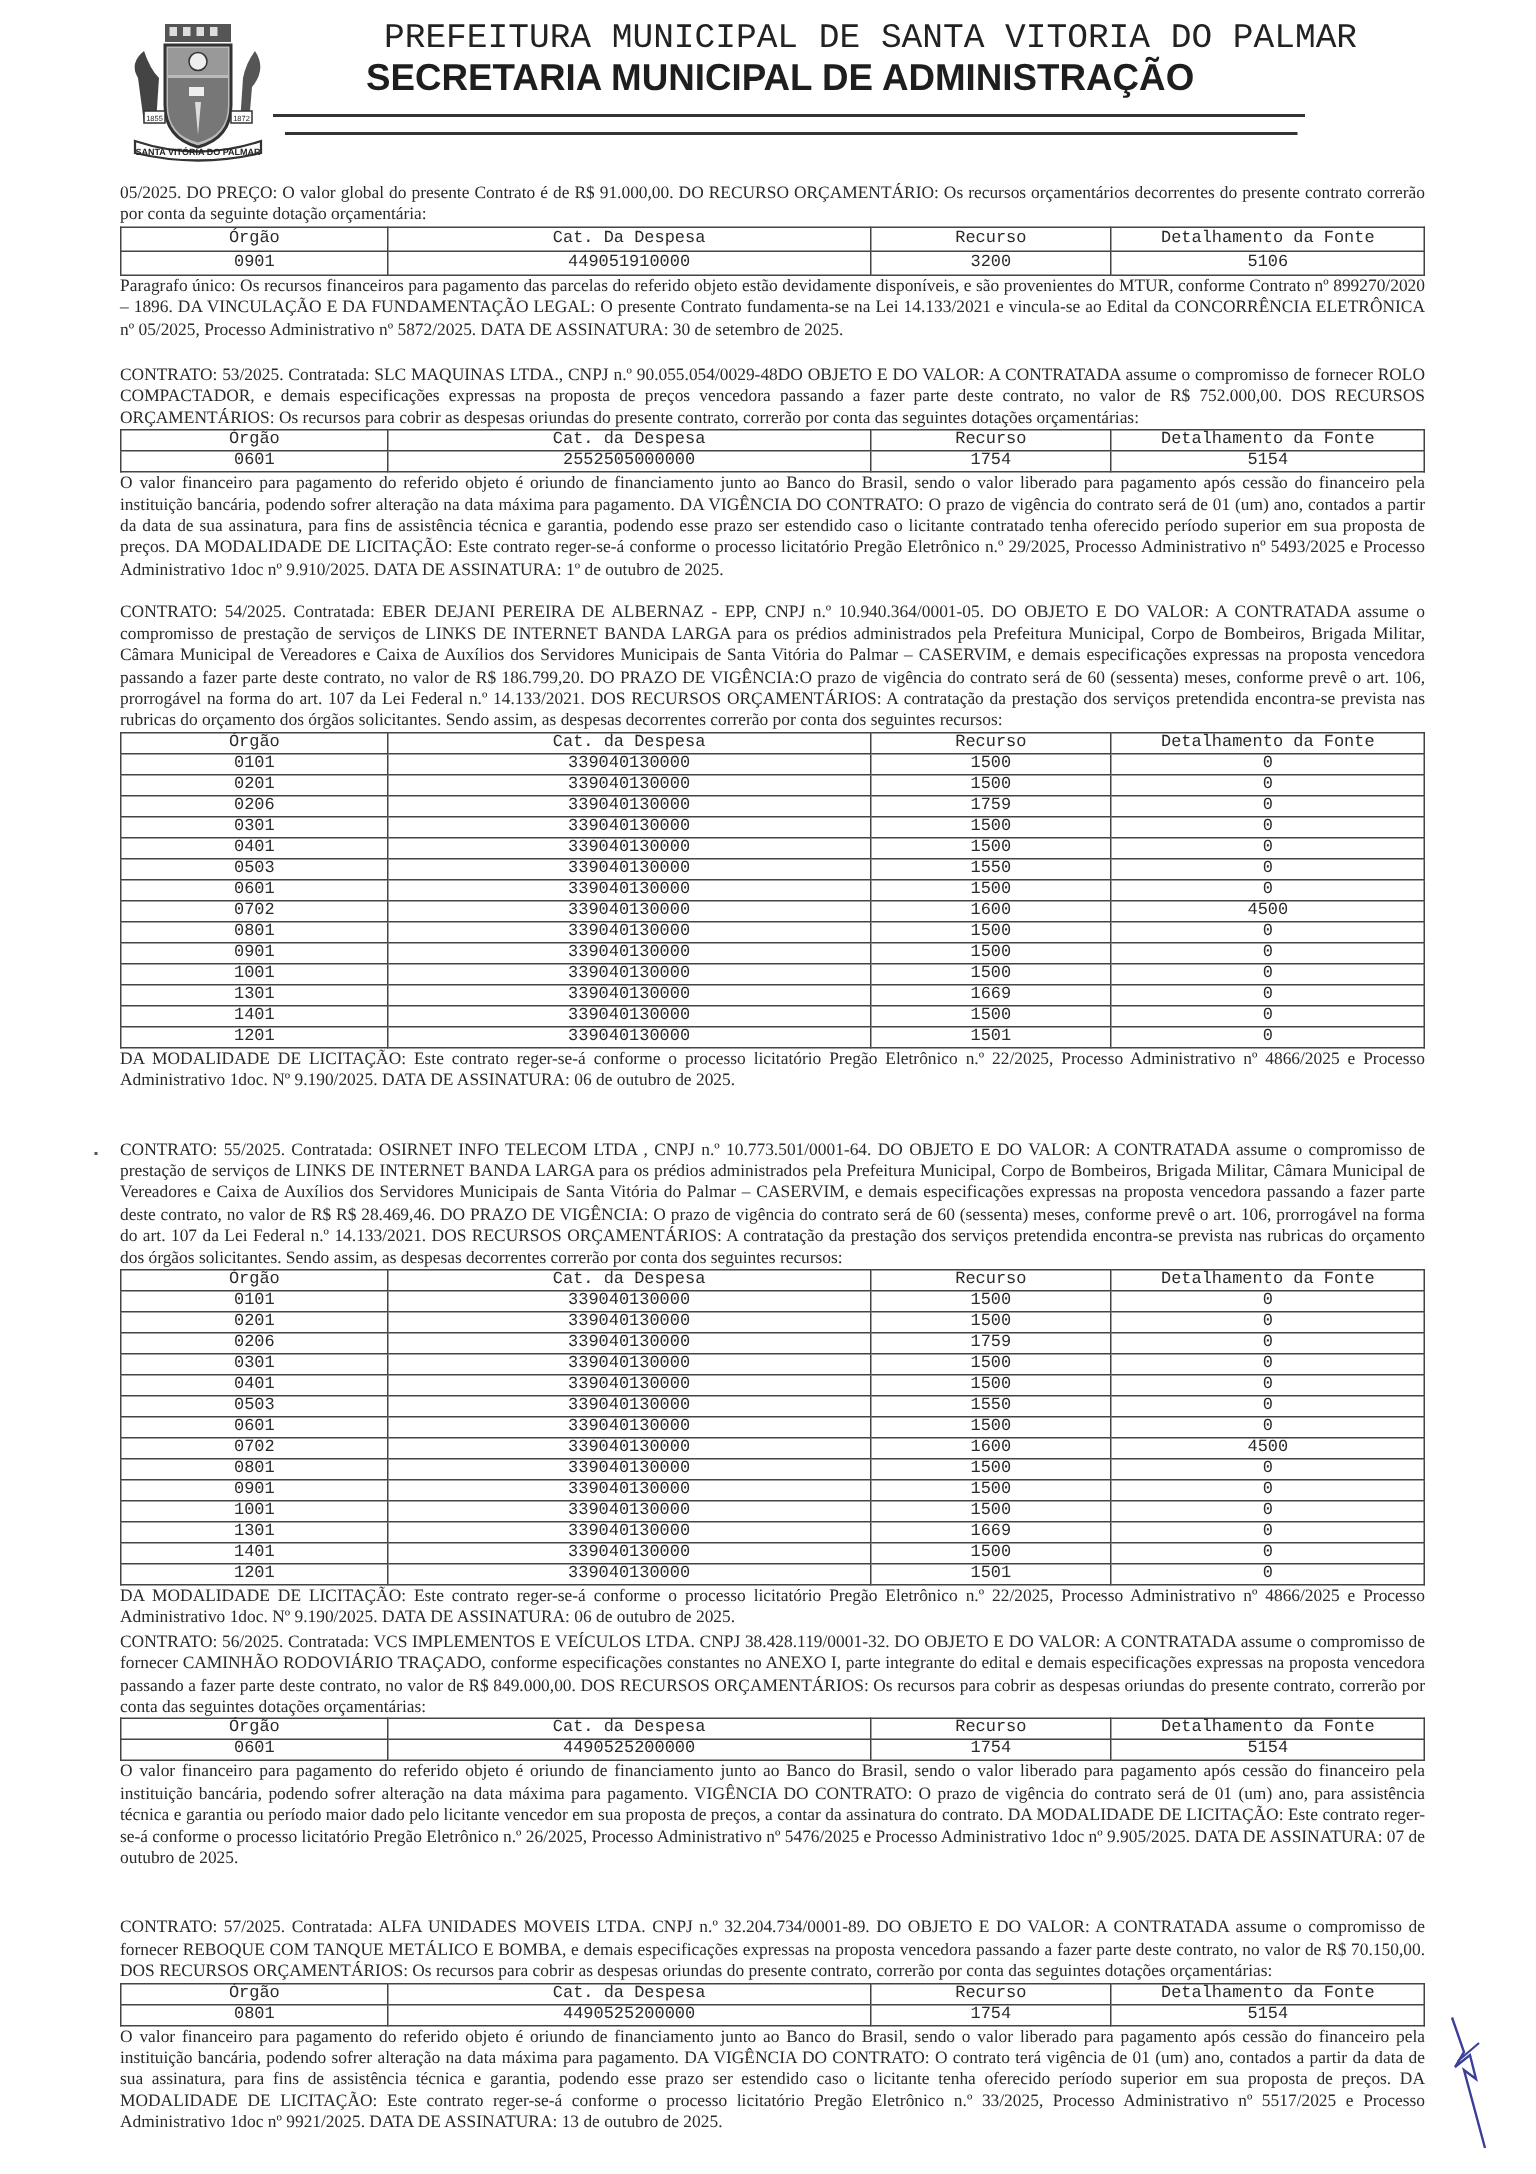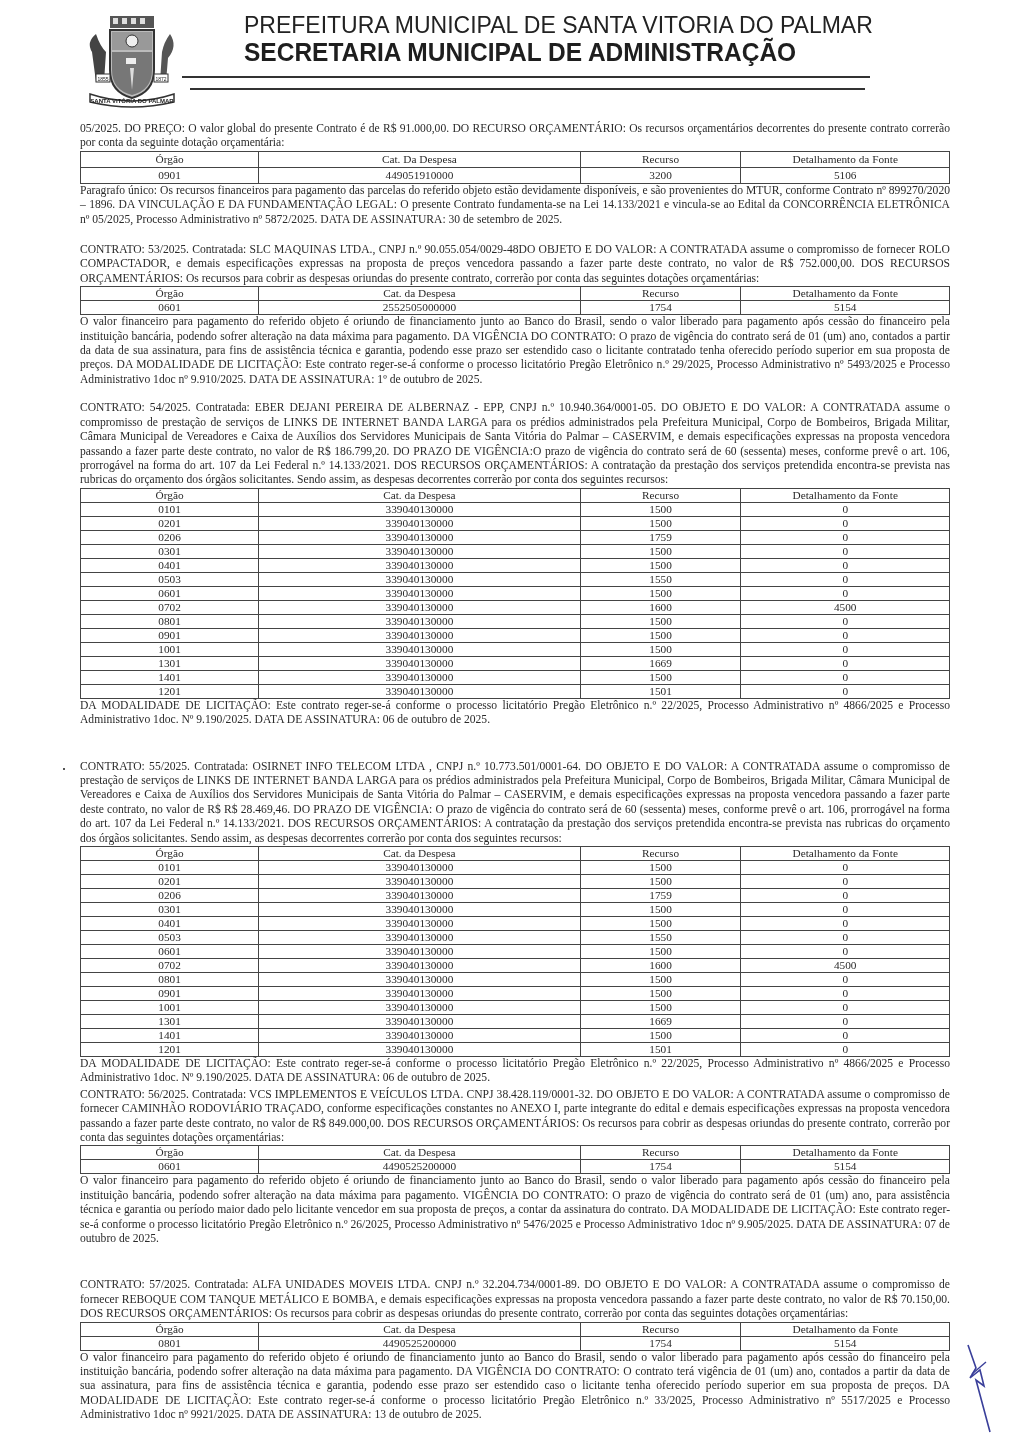--- a/index.html
+++ b/index.html
@@ -1,31 +1,31 @@
 <!DOCTYPE html>
 <html><head>
 <meta charset="utf-8">
 <style>
   html, body { margin: 0; padding: 0; background: #ffffff; }
   body { width: 1024px; height: 1449px; position: relative; overflow: hidden;
          font-family: "Liberation Serif", serif; color: #2a2a2a; }
   .header { position: absolute; left: 0; top: 0; width: 1024px; height: 118px; }
   .crest { position: absolute; left: 82px; top: 12px; width: 100px; height: 98px; }
-  .h1 { position: absolute; left: 244px; top: 12px; font-family: Liberation Sans, sans-serif;
+  .h1 { position: absolute; left: 256px; top: 12px; font-family: Liberation Mono, monospace;
         font-size: 23px; color: #222; letter-spacing: 0px; white-space: nowrap; }
   .h2 { position: absolute; left: 244px; top: 38px; font-family: "Liberation Sans", sans-serif;
         font-weight: bold; font-size: 25px; color: #1e1e1e; white-space: nowrap; transform: scaleX(0.98); transform-origin: left; }
   .rule1 { position: absolute; left: 182px; top: 76px; width: 688px; border-top: 2px solid #333; }
   .rule2 { position: absolute; left: 190px; top: 88px; width: 675px; border-top: 2px solid #333; }
 
   .content { position: absolute; left: 80px; top: 122px; width: 870px;
              font-size: 11.6px; line-height: 14.4px; }
   .para { margin: 0; text-align: justify; }
   .sect { margin-top: 13px; }
-  table.doc { width: 100%; border-collapse: collapse; margin: 0; table-layout: fixed; }
+  table.doc { width: 100%; border-collapse: collapse; margin: 0; table-layout: fixed; font-family: Liberation Mono, monospace; }
   table.doc td { border: 1px solid #444; text-align: center; padding: 0; height: 13px;
                  font-size: 11.3px; line-height: 13px; }
   col.c1 { width: 20.5%; } col.c2 { width: 37%; } col.c3 { width: 18.5%; } col.c4 { width: 24%; }
   table.doc.small td { height: 15px; line-height: 15px; }
   .signature { position: absolute; left: 962px; top: 1340px; width: 50px; height: 95px; }
   .dot { position: absolute; left: 63px; top: 768px; width: 2px; height: 2px; background: #555; }
 </style>
 </head>
 <body>
 

